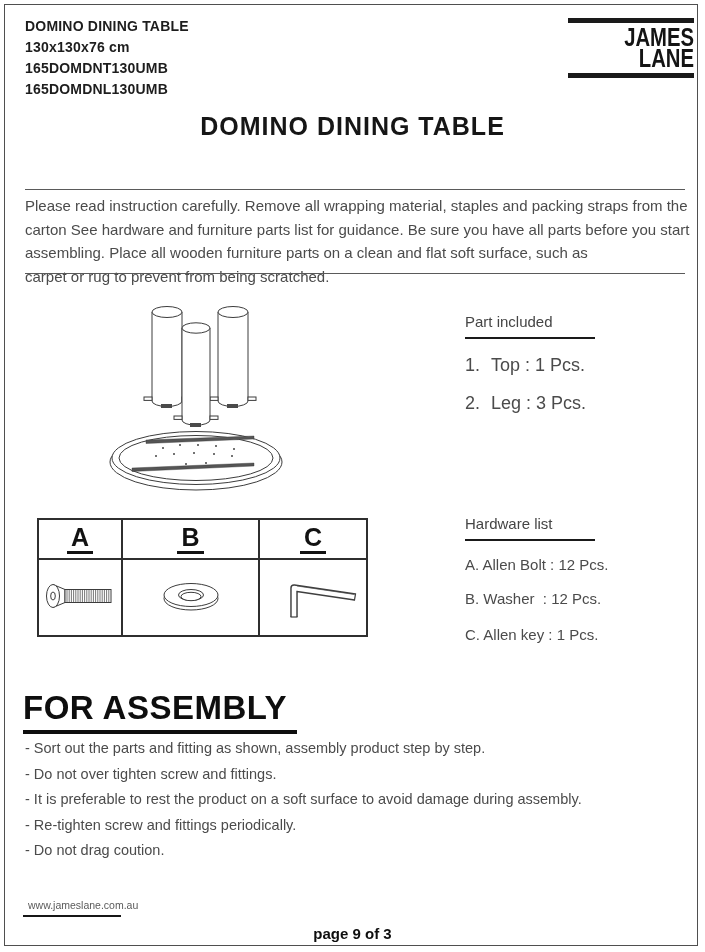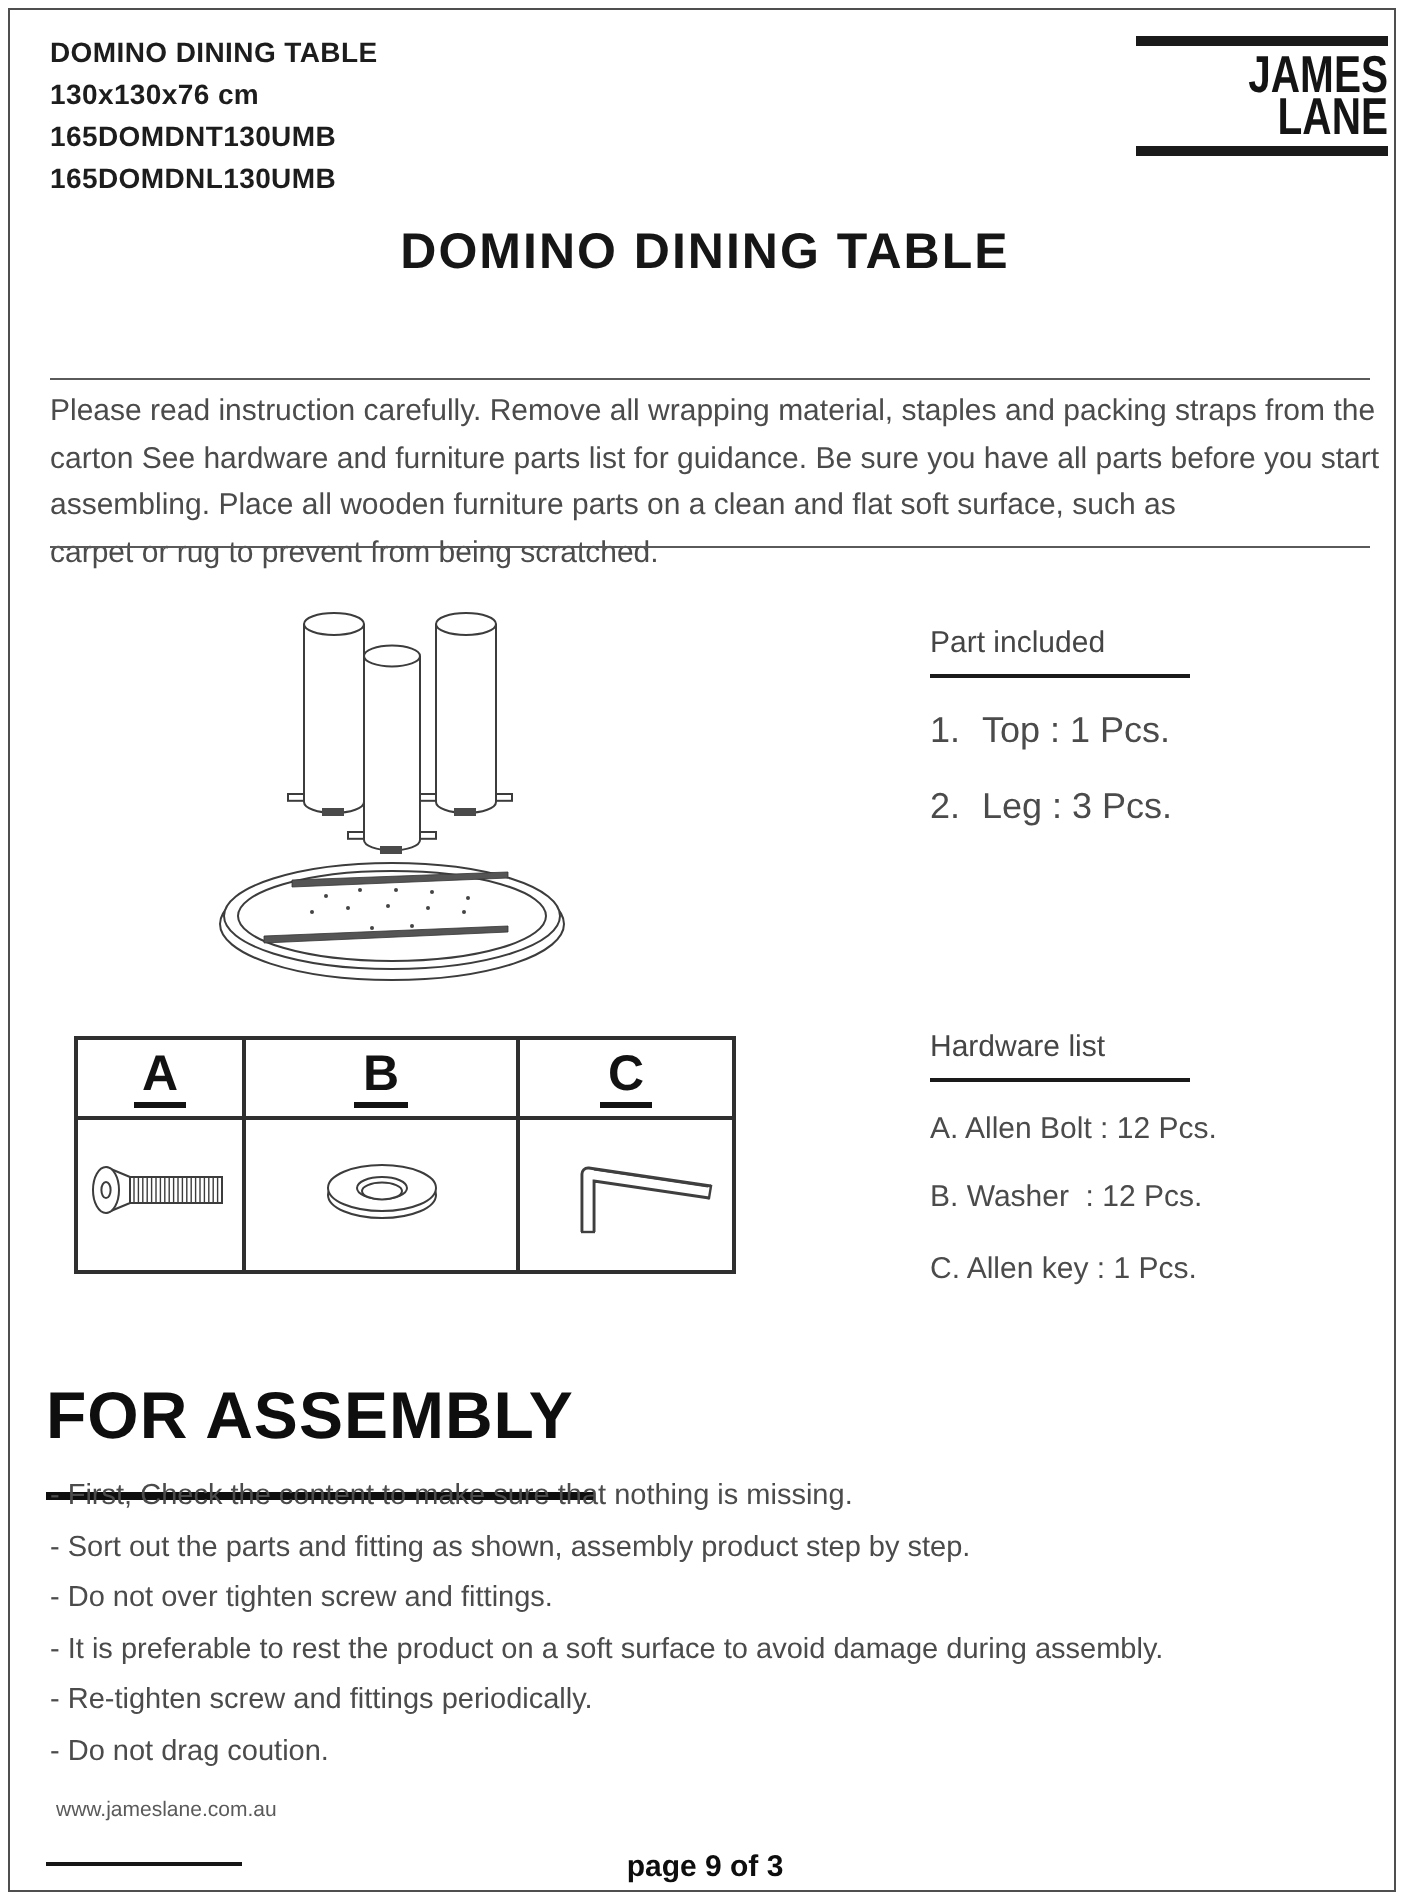--- a/index.html
+++ b/index.html
@@ -48,27 +48,27 @@
   table.hw-table th,table.hw-table td{border:2px solid #2f2f2f;padding:0;text-align:center;vertical-align:middle;}
   table.hw-table th{height:38px;}
   table.hw-table td{height:75px;}
   .col-a{width:82px;} .col-b{width:135px;} .col-c{width:106px;}
   .hw-letter{display:inline-block;font-size:25px;font-weight:700;color:#121212;
     border-bottom:3px solid #121212;padding:0 4px 1px;line-height:1;}
 
   
   .assembly-heading{position:absolute;left:23px;top:691px;display:inline-block;
     font-size:33px;font-weight:700;color:#0e0e0e;letter-spacing:.5px;line-height:1.05;
-    border-bottom:4px solid #0e0e0e;padding:0 10px 20px 0;}
+    border-bottom:4px solid #0e0e0e;padding:0 10px 4px 0;}
   .bullets{position:absolute;left:25px;top:736px;font-size:14.5px;color:#4b4b4b;}
   .bullets div{line-height:25.6px;}
 
   
   .website{position:absolute;left:23px;top:899px;font-size:10.5px;color:#5a5a5a;
-    border-bottom:2px solid #161616;width:93px;padding:0 0 20px 5px;}
+    border-bottom:2px solid #161616;width:93px;padding:0 0 4px 5px;}
   .page-indicator{position:absolute;left:0;top:925px;width:705px;text-align:center;
     font-size:15px;font-weight:700;color:#0e0e0e;}
 
   svg .ln{stroke:#3c3c3c;fill:none;}
   svg .wh{stroke:#3c3c3c;fill:#ffffff;}
 </style>
 </head>
 <body>
 
 <div class="page-border"></div>
@@ -226,21 +226,20 @@
 
 <div class="side-section" style="top:515px;">
   <div class="side-heading">Hardware list</div>
   <div class="hw-item" style="margin-top:15px;">A. Allen Bolt : 12 Pcs.</div>
   <div class="hw-item" style="margin-top:17px;">B. Washer  : 12 Pcs.</div>
   <div class="hw-item" style="margin-top:19px;">C. Allen key : 1 Pcs.</div>
 </div>
 
 <div class="assembly-heading">FOR ASSEMBLY</div>
 <div class="bullets">
-  <div>- First, Check the content to make sure that nothing is missing.</div>
   <div>- Sort out the parts and fitting as shown, assembly product step by step.</div>
   <div>- Do not over tighten screw and fittings.</div>
   <div>- It is preferable to rest the product on a soft surface to avoid damage during assembly.</div>
   <div>- Re-tighten screw and fittings periodically.</div>
   <div>- Do not drag coution.</div>
 </div>
 
 <div class="website">www.jameslane.com.au</div>
 <div class="page-indicator">page 9 of 3</div>
 

